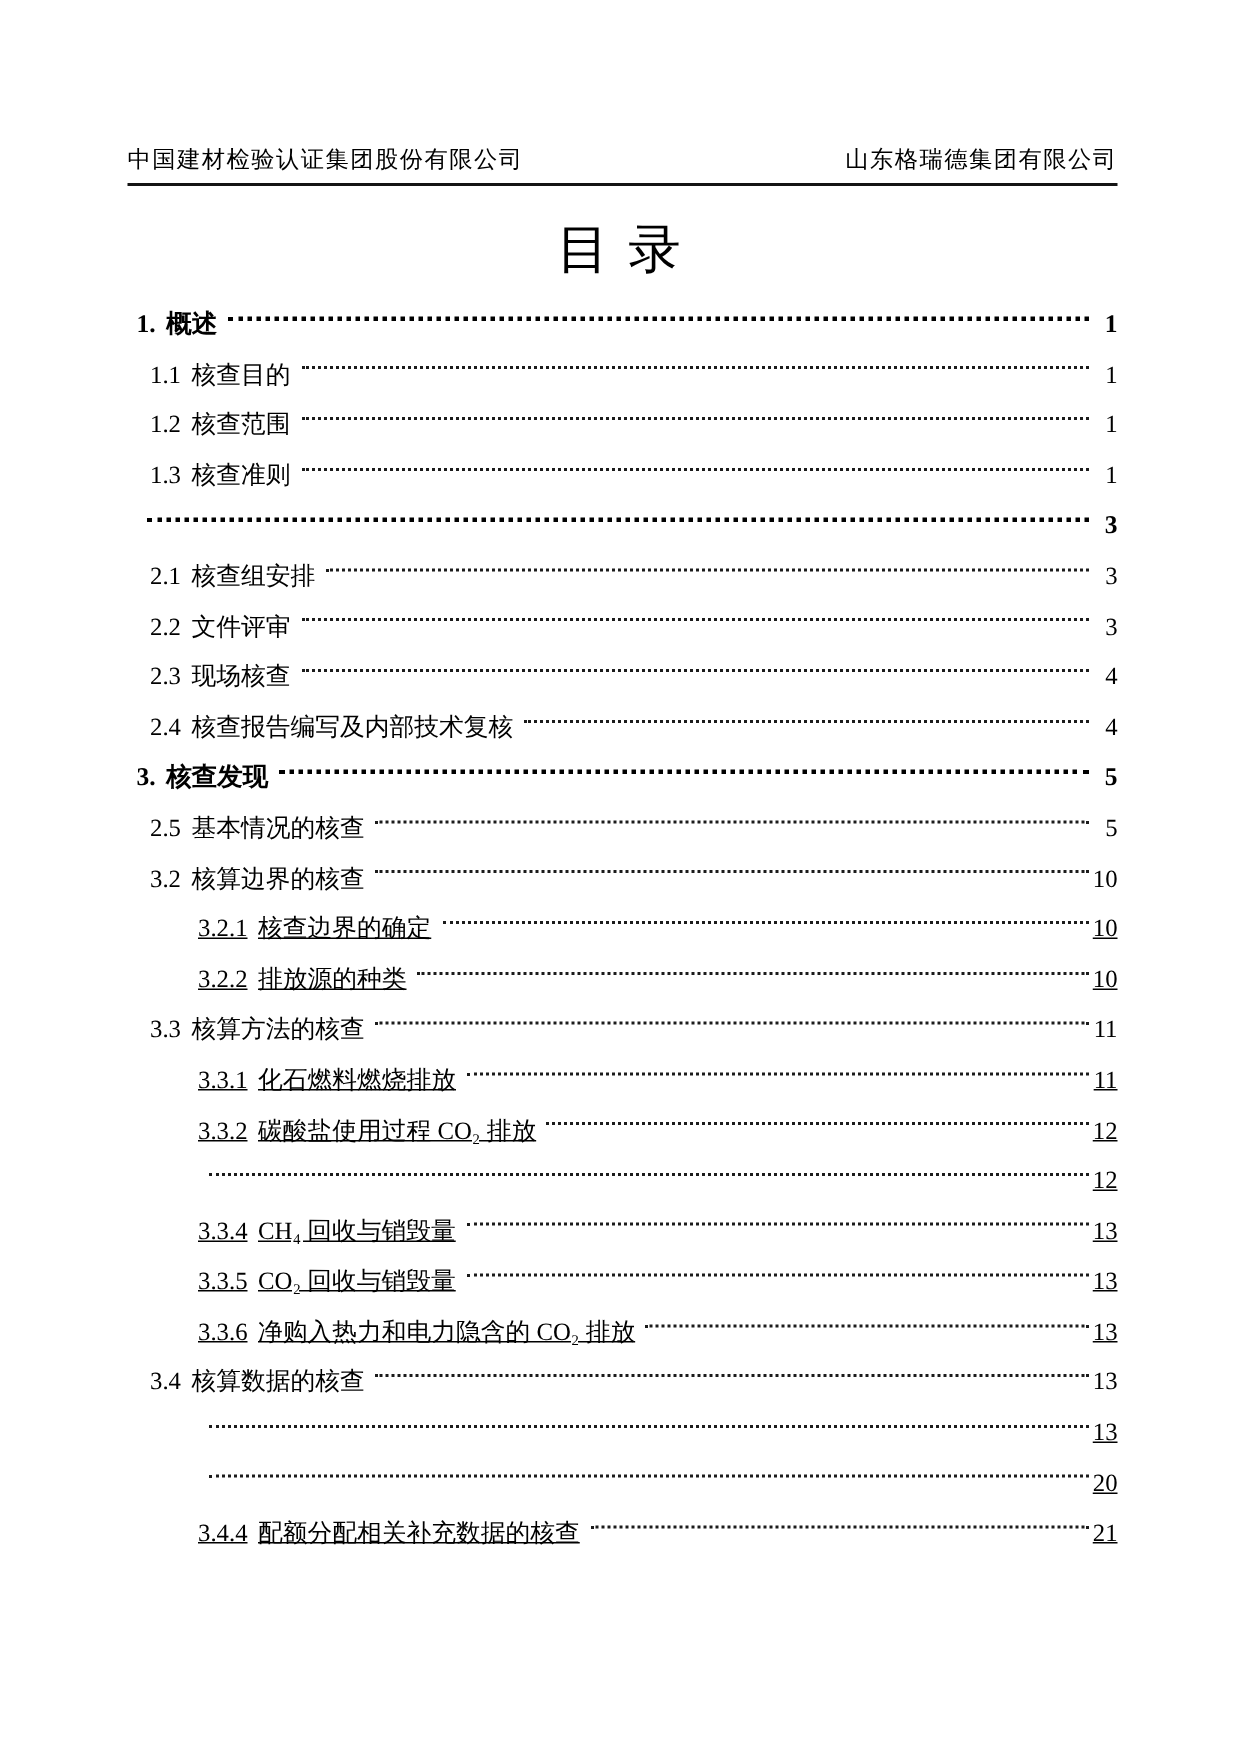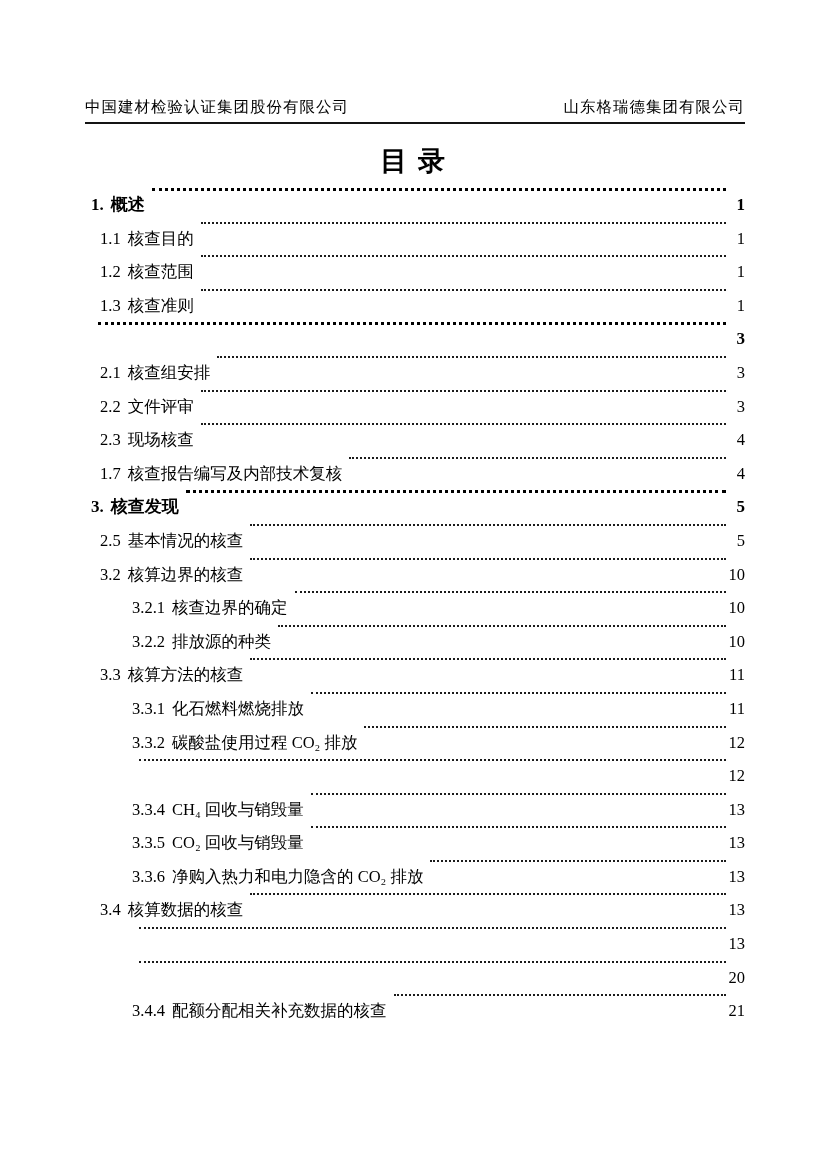--- a/index.html
+++ b/index.html
@@ -25,38 +25,38 @@
     letter-spacing: 1px;
   }
   .header-divider {
     margin: 6px 82px 0 85px;
     border-top: 2px solid #141414;
     height: 0;
   }
   .doc-title {
     margin-top: 19px;
     text-align: center;
-    font-size: 27px;
-    font-weight: bold;
+    font-size: 35px;
+    font-weight: normal;
     letter-spacing: 2px;
   }
   .toc {
     margin: 9px 82px 0 85px;
   }
   .toc-row {
     display: flex;
-    align-items: flex-start;
+    align-items: center;
     height: 33.6px;
     font-size: 16.5px;
     line-height: 33.6px;
     cursor: pointer;
   }
   .toc-row.lvl1 { padding-left: 6px;  font-weight: bold; font-size: 17px; }
   .toc-row.lvl2 { padding-left: 15px; }
-  .toc-row.lvl3 { padding-left: 47px; }
+  .toc-row.lvl3 { padding-left: 47px; text-decoration: underline; }
   .toc-label { white-space: nowrap; }
   .toc-num { margin-right: 7px; }
   .toc-leader {
     flex: 1 1 auto;
     height: 0;
     border-bottom: 2px dotted #1b1b1b;
     margin: 0 3px 8px 7px;
     min-width: 12px;
   }
   .lvl1 .toc-leader { border-bottom: 3px dotted #000; margin-bottom: 7px; }
@@ -113,21 +113,21 @@
       <span class="toc-label"><span class="toc-num">2.2</span><span class="toc-text">文件评审</span></span>
       <span class="toc-leader"></span>
       <span class="toc-page">3</span>
     </div>
       <div class="toc-row lvl2">
       <span class="toc-label"><span class="toc-num">2.3</span><span class="toc-text">现场核查</span></span>
       <span class="toc-leader"></span>
       <span class="toc-page">4</span>
     </div>
       <div class="toc-row lvl2">
-      <span class="toc-label"><span class="toc-num">1.7</span><span class="toc-text">核查报告编写及内部技术复核</span></span>
+      <span class="toc-label"><span class="toc-num">2.4</span><span class="toc-text">核查报告编写及内部技术复核</span></span>
       <span class="toc-leader"></span>
       <span class="toc-page">4</span>
     </div>
       <div class="toc-row lvl1 bold">
       <span class="toc-label"><span class="toc-num">3.</span><span class="toc-text">核查发现</span></span>
       <span class="toc-leader"></span>
       <span class="toc-page">5</span>
     </div>
       <div class="toc-row lvl2">
       <span class="toc-label"><span class="toc-num">2.5</span><span class="toc-text">基本情况的核查</span></span>

